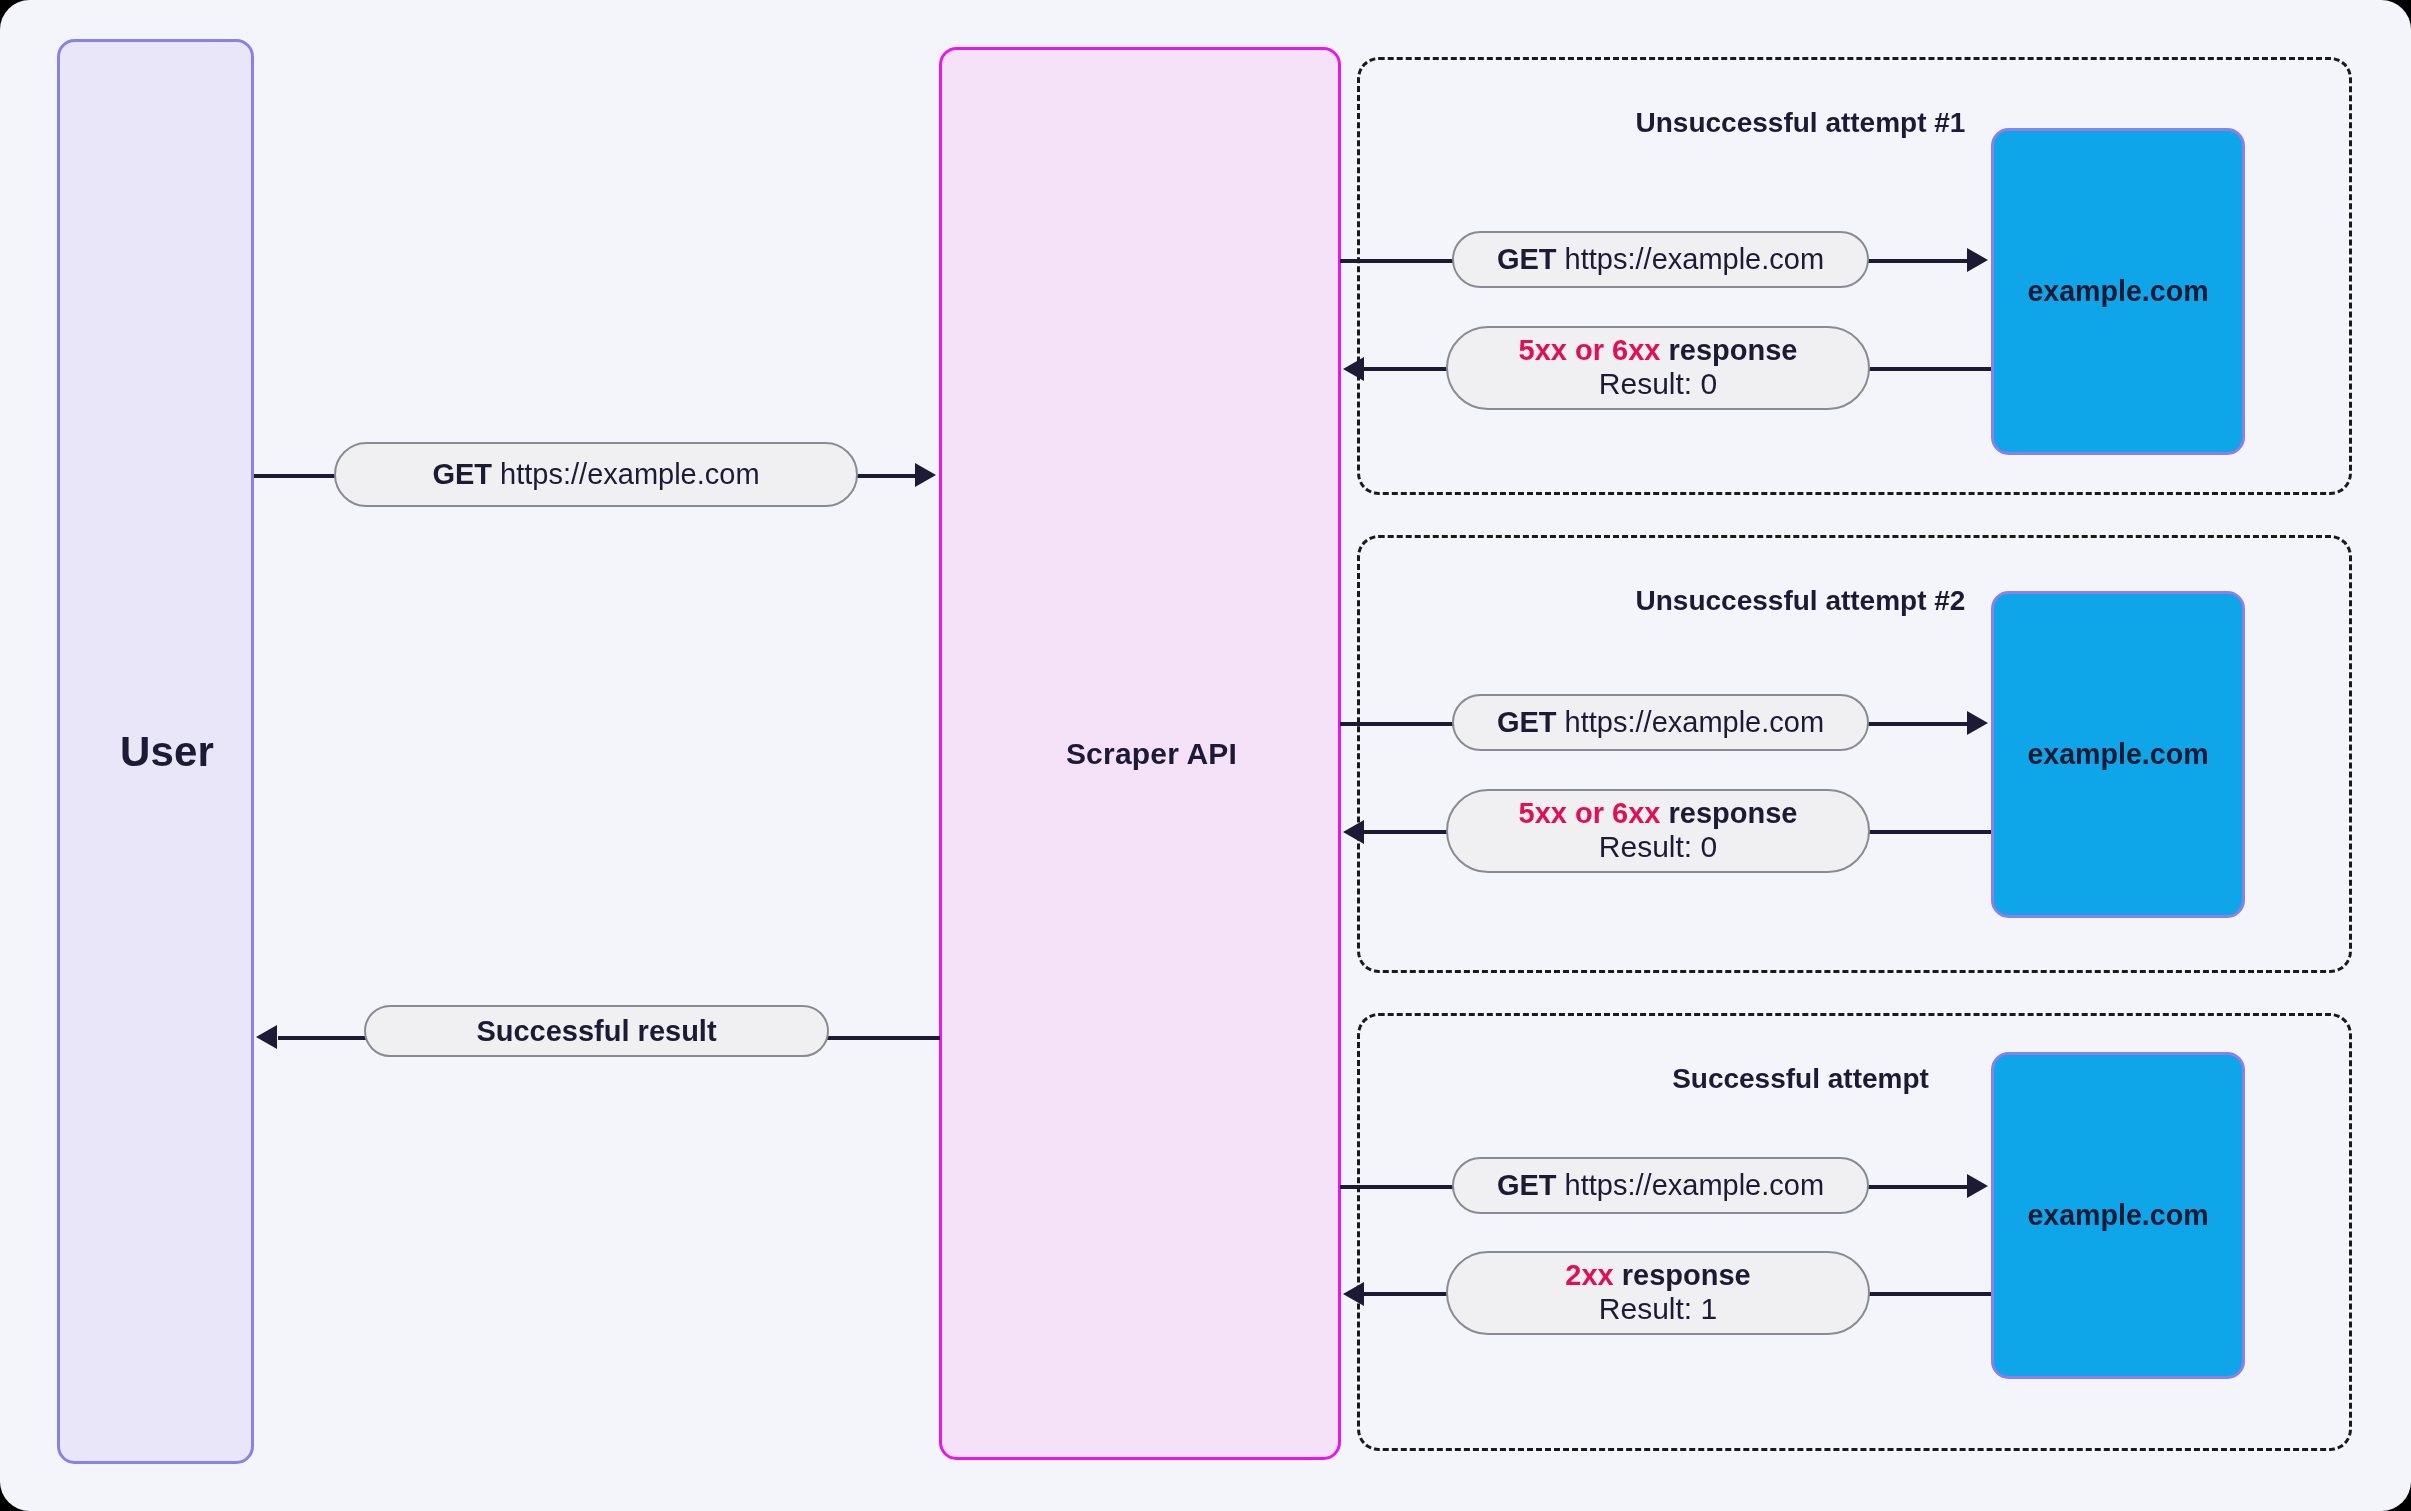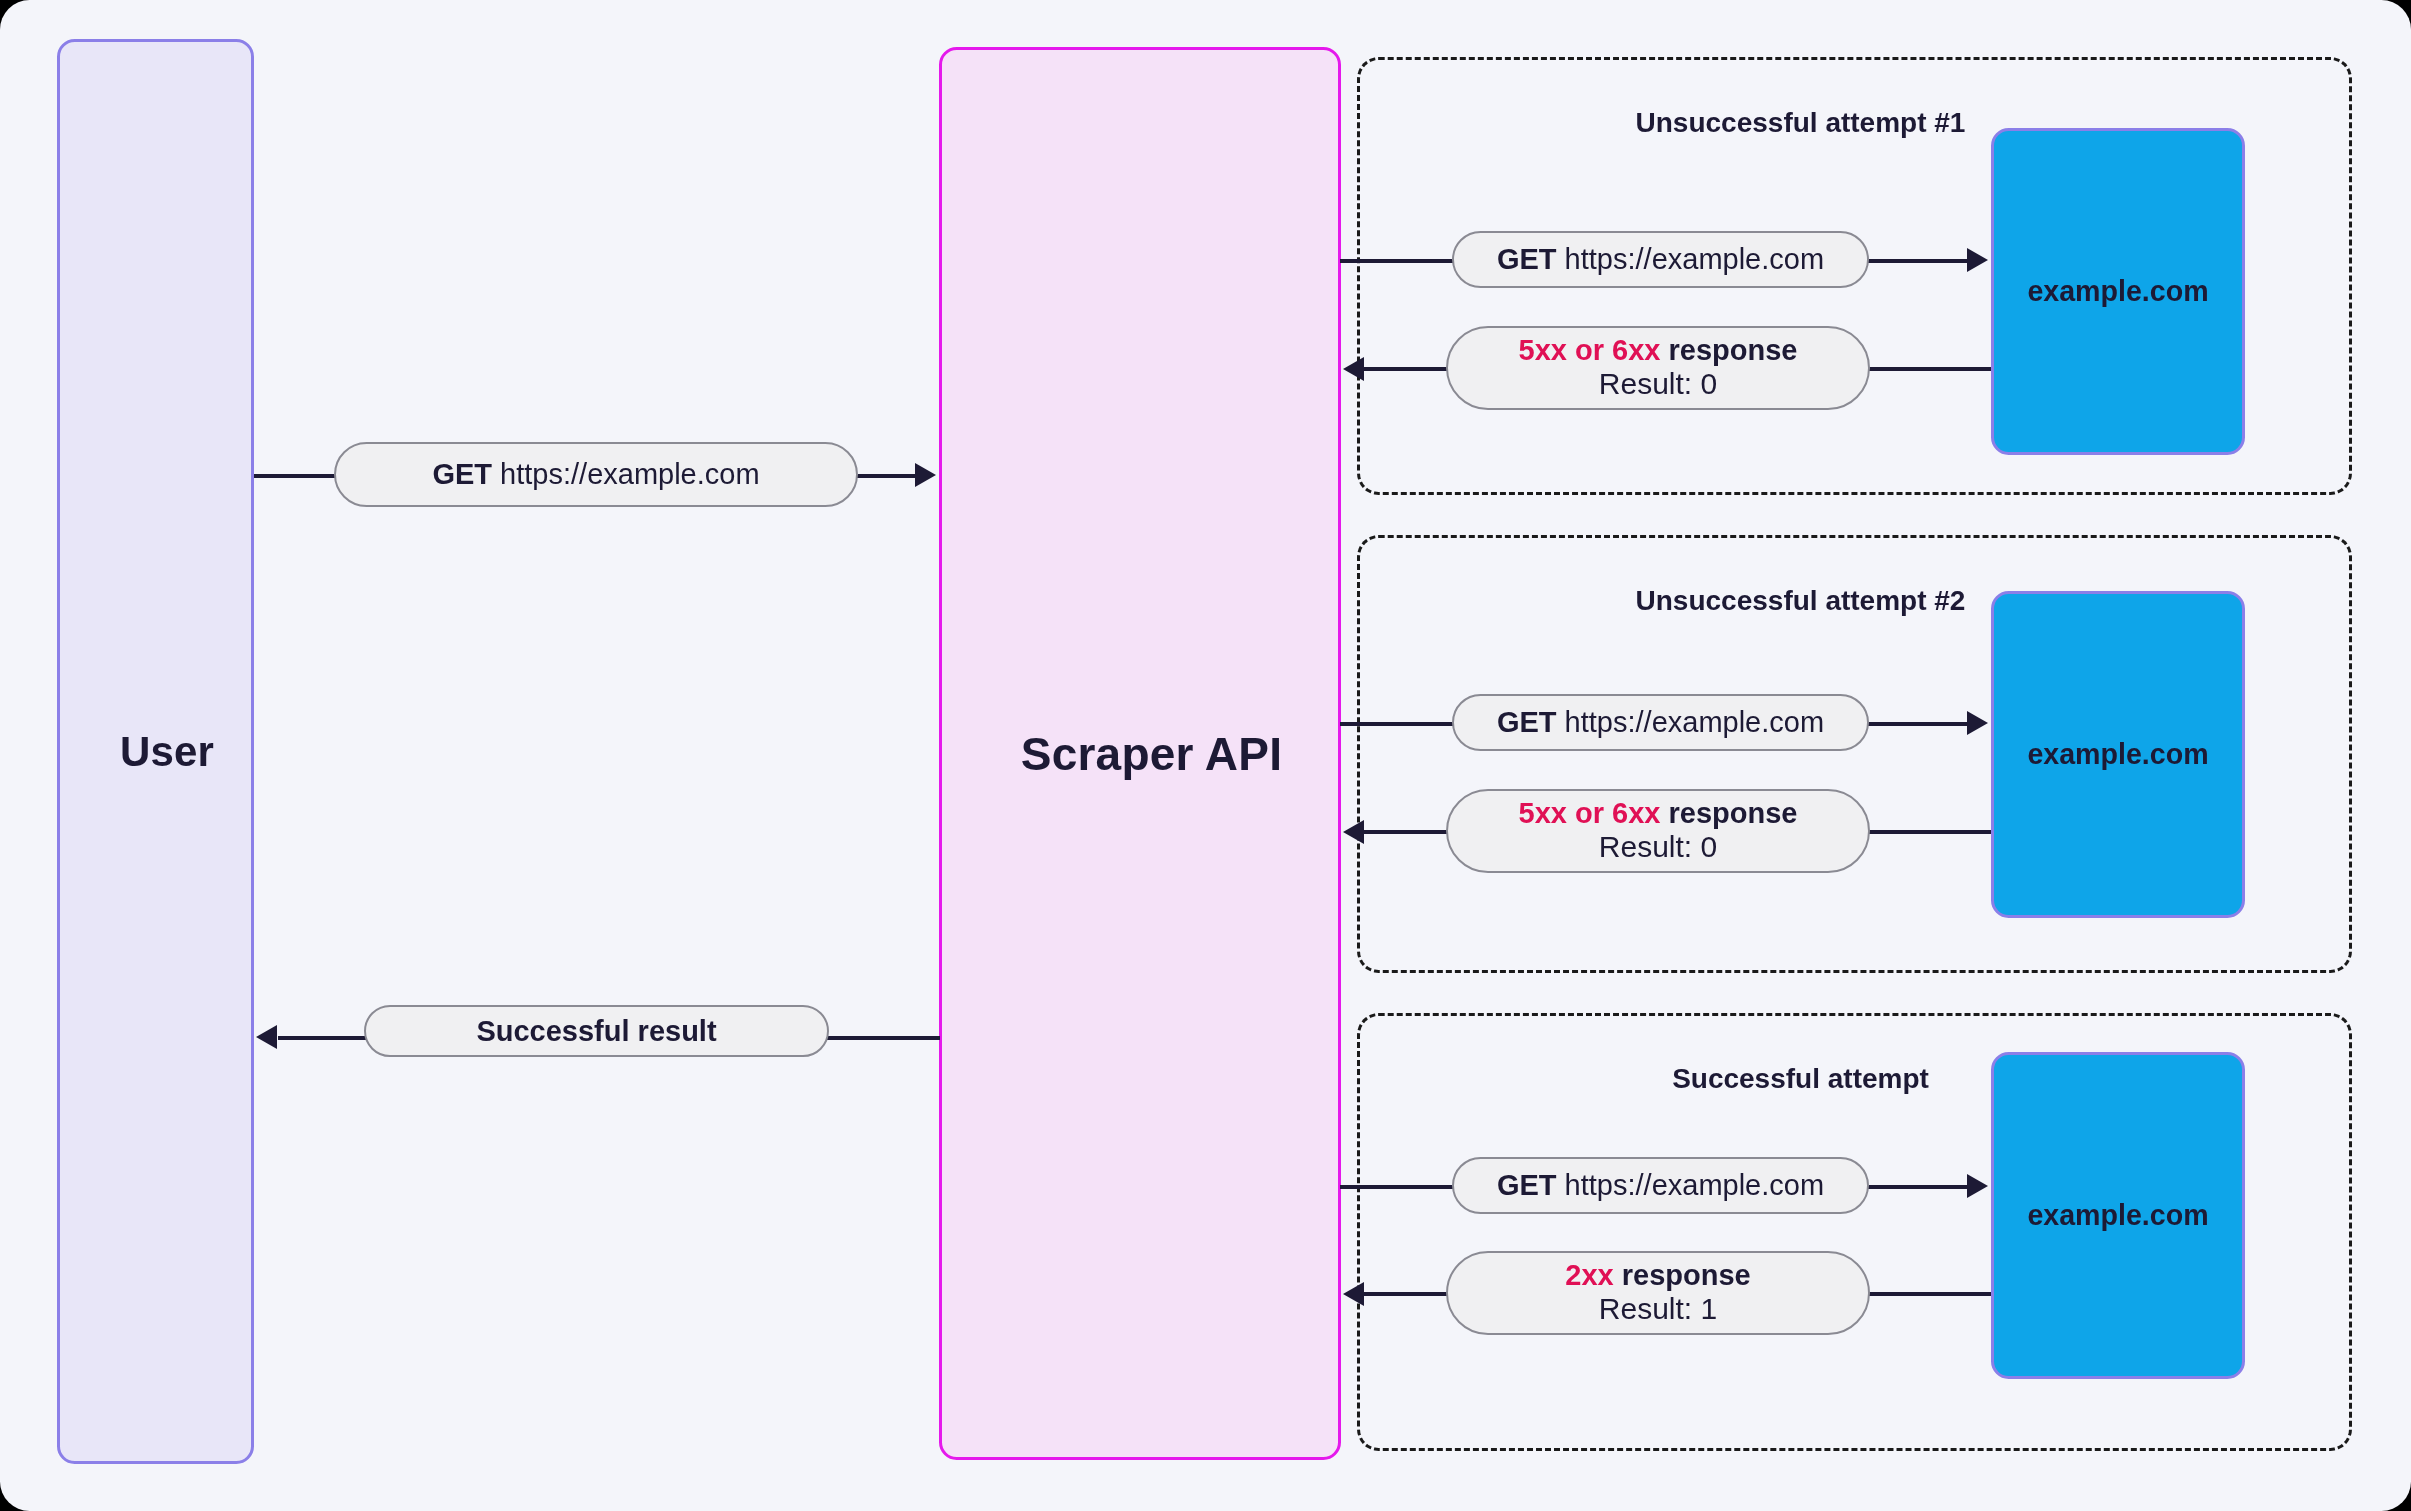--- a/index.html
+++ b/index.html
@@ -36,21 +36,21 @@
     left: 57px; top: 39px; width: 197px; height: 1425px;
     background: #e8e6f8;
     border: 3px solid #8b7fe8;
   }
   #user-lane .lane-label { font-size: 42px; }
   #scraper-lane {
     left: 939px; top: 47px; width: 402px; height: 1413px;
     background: #f5e2f8;
     border: 3px solid #e519ec;
   }
-  #scraper-lane .lane-label { font-size: 46px; }
+  #scraper-lane .lane-label { font-size: 30px; }
 
   
   .pill {
     position: absolute;
     background: #f0f0f2;
     border: 2px solid #8a8a93;
     border-radius: 984px;
     display: flex;
     flex-direction: column;
     align-items: center;

